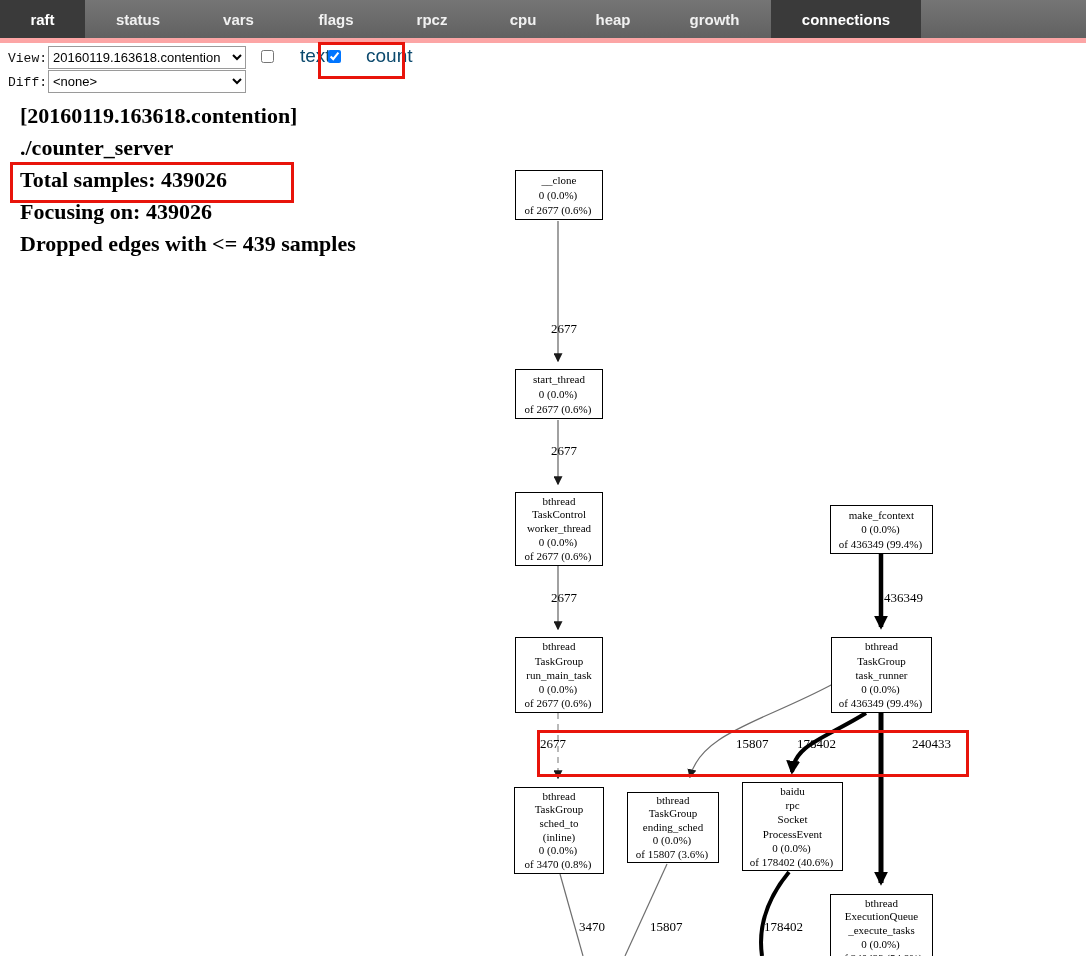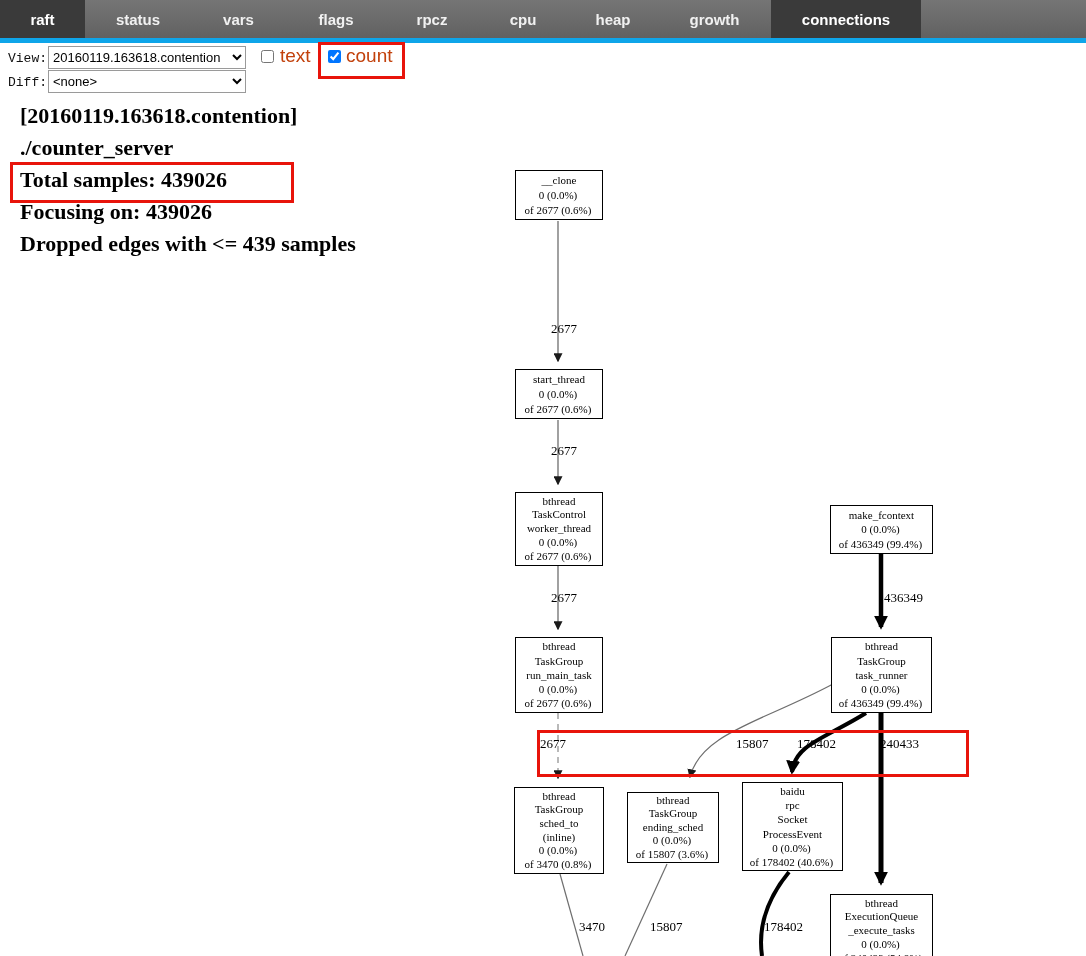--- a/index.html
+++ b/index.html
@@ -1,32 +1,32 @@
 <!DOCTYPE html>
 <html><head>
 <meta charset="utf-8">
 <style>
   html,body{margin:0;padding:0;width:1086px;height:956px;overflow:hidden;background:#fff;}
   body{font-family:"Liberation Sans",sans-serif;position:relative;}
 
   
   .navbar{position:absolute;left:0;top:0;width:1086px;height:38px;display:flex;
-          background:#6a6a6a;border-bottom:5px solid #0ea5e9;box-sizing:content-box;}
+          background:#6a6a6a;border-bottom:5px solid #fca5a5;box-sizing:content-box;}
   .tab{height:38px;display:flex;align-items:center;justify-content:center;
        background:linear-gradient(#757575,#616161);color:#f1f1f1;font-weight:bold;
        font-size:15px;cursor:pointer;}
   .tab.active{background:#3a3a3a;color:#ffffff;}
   .tab-filler{flex:1;background:linear-gradient(#757575,#616161);}
 
   
   .ctl-label{position:absolute;font-family:"Liberation Mono",monospace;font-size:13px;color:#111;}
   .sel{position:absolute;width:198px;height:23px;font-size:13px;font-family:"Liberation Sans",sans-serif;
        border:1px solid #9a9a9a;background:#fff;}
   .cb-box{position:absolute;width:13px;height:13px;margin:0;}
-  .cb-label{position:absolute;font-size:19px;color:#c2410c;font-family:"Liberation Sans",sans-serif;}
+  .cb-label{position:absolute;font-size:19px;color:#0c4a6e;font-family:"Liberation Sans",sans-serif;margin-left:20px;}
 
   
   .summary{position:absolute;left:20px;top:100px;font-family:"Liberation Serif",serif;
            font-size:22px;color:#000;}
   .summary div{height:32px;line-height:32px;white-space:pre;font-weight:bold;}
 
   
   svg.edges{position:absolute;left:0;top:0;}
   .node{position:absolute;background:#fff;border:1.6px solid #000;box-sizing:border-box;
         font-family:"Liberation Serif",serif;font-size:11px;color:#000;
@@ -175,20 +175,20 @@
   <div class="r">of 240433 (54.8%)</div>
 </div>
 
 <span class="elabel" style="left:551px;top:321px">2677</span>
 <span class="elabel" style="left:551px;top:443px">2677</span>
 <span class="elabel" style="left:551px;top:590px">2677</span>
 <span class="elabel" style="left:884px;top:590px">436349</span>
 <span class="elabel" style="left:540px;top:736px">2677</span>
 <span class="elabel" style="left:736px;top:736px">15807</span>
 <span class="elabel" style="left:797px;top:736px">178402</span>
-<span class="elabel" style="left:880px;top:736px">240433</span>
+<span class="elabel" style="left:912px;top:736px">240433</span>
 <span class="elabel" style="left:579px;top:919px">3470</span>
 <span class="elabel" style="left:650px;top:919px">15807</span>
 <span class="elabel" style="left:764px;top:919px">178402</span>
 
 <div class="ann" style="left: 318px; top: 42px; width: 81px; height: 31px; border-color: rgb(232, 20, 11);"></div>
 <div class="ann" style="left: 10px; top: 162px; width: 278px; height: 35px; border-color: rgb(232, 20, 11);"></div>
 <div class="ann" style="left: 537px; top: 730px; width: 426px; height: 41px; border-color: rgb(232, 20, 11);"></div>
 
 </body></html>

